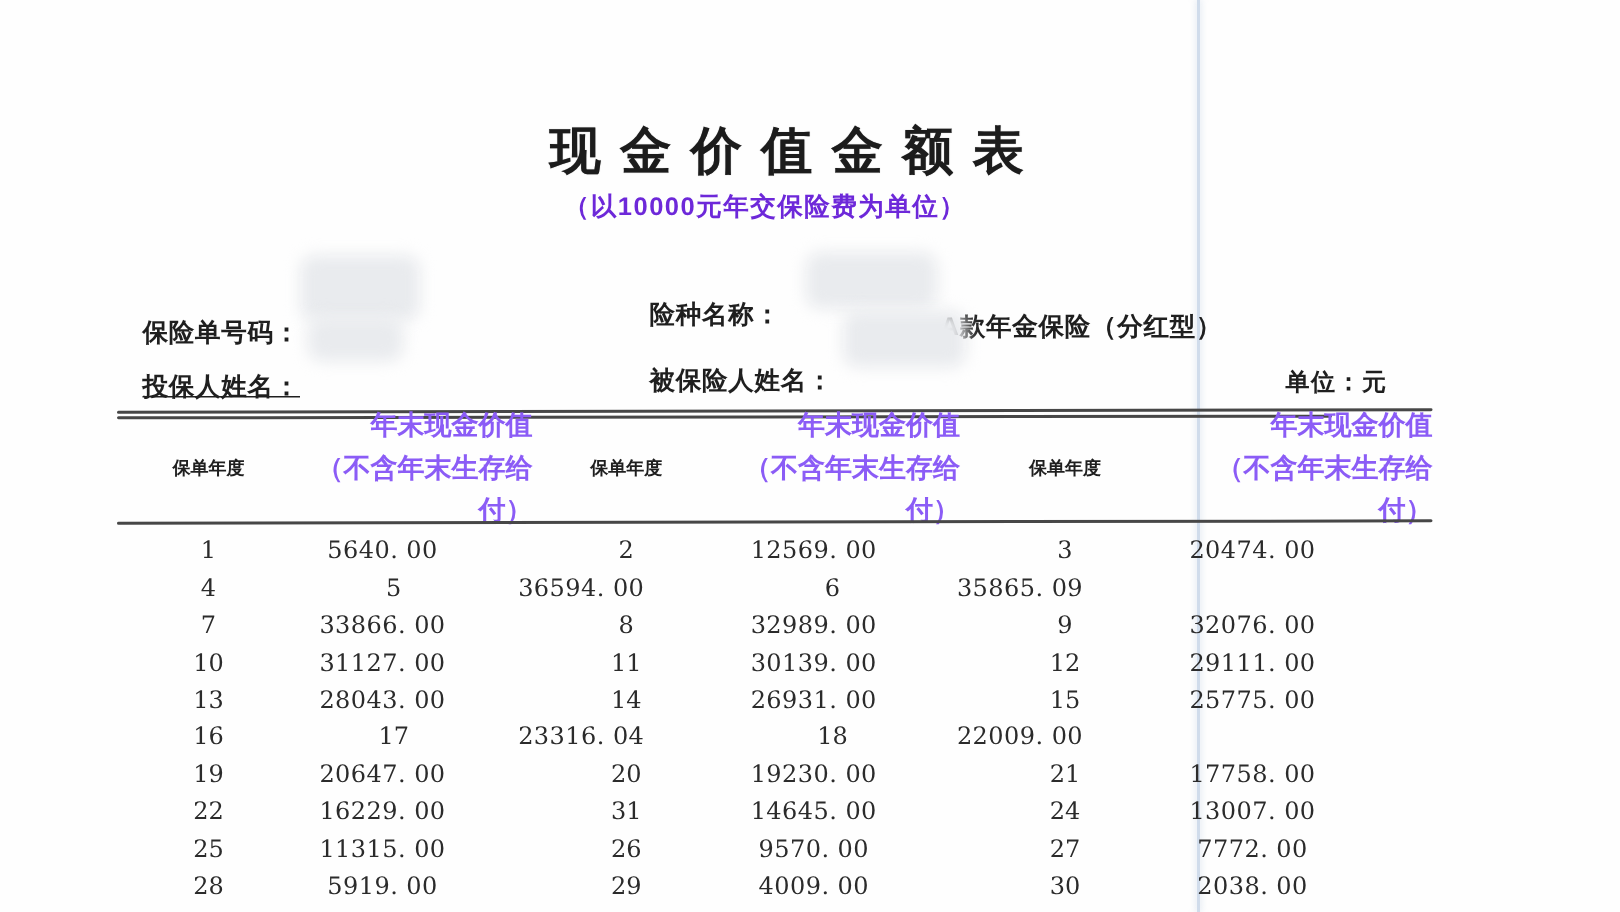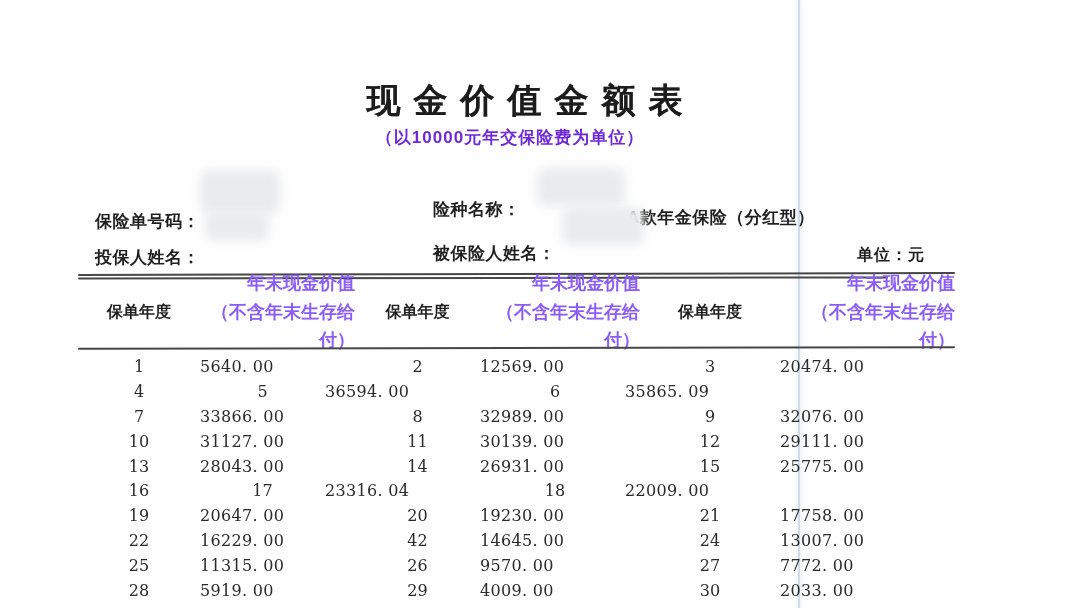--- a/index.html
+++ b/index.html
@@ -46,34 +46,34 @@
   .rule.top2{ left:0; top:7px; width:810px; height:1.6px; transform:rotate(-0.08deg); }
   .rule.head{ left:0; top:77px; width:877px; height:2px; transform:rotate(-0.1deg); }
   .thead{
     position:absolute; left:0; top:14px; width:877px; height:56px;
     display:flex; align-items:center;
   }
   .cell{ box-sizing:border-box; }
   .c0{ width:122px; } .c2{ width:125px; } .c4{ width:140px; }
   .c1{ width:155px; } .c3{ width:160px; } .c5{ width:175px; }
   .year-h{
-    text-align:center; font-size:16px; font-weight:bold; color:#1f1f1f;
+    text-align:center; font-size:12px; font-weight:bold; color:#1f1f1f;
   }
   .val-h{
     text-align:right; font-size:18px; font-weight:bold; color:#8b5cf6;
     line-height:1.6;
   }
   .tbody{ position:absolute; left:0; top:85px; width:877px; }
   .trow{ display:flex; height:24.9px; line-height:24.9px; }
   .year-c{
     text-align:center; font-size:16px; color:#2b2b2b;
     font-family:"DejaVu Serif", serif;
   }
   .val-c{
-    text-align:left; font-size:16px; color:#2b2b2b;
+    text-align:center; font-size:16px; color:#2b2b2b;
     font-family:"DejaVu Serif", serif; letter-spacing:0.3px;
   }
   .val-c.c1{ padding-right:45px; }
   .val-c.c3{ padding-right:35px; }
   .val-c.c5{ padding-right:65px; }
 </style>
 </head>
 <body>
 
 <div class="page">
@@ -83,21 +83,21 @@
   <h1 class="title">现金价值金额表</h1>
   <div class="subtitle">（以10000元年交保险费为单位）</div>
 
   <div class="info-label" style="left:95px; top:178px;">保险单号码：</div>
   <div class="redact" style="left:200px; top:170px; width:80px; height:44px;"></div>
 
   <div class="info-label" style="left:433px; top:166px;text-align:center;">险种名称：</div>
   <div class="redact" style="left:537px; top:168px; width:88px; height:38px;"></div>
   <div class="info-label" style="left:627px; top:174px;">A款年金保险（分红型）</div>
 
-  <div class="info-label" style="left:95px; top:214px;">投保人姓名：</div>
+  <div class="info-label" style="left:95px; top:214px;text-decoration:underline;">投保人姓名：</div>
   <div class="redact" style="left:205px; top:211px; width:64px; height:30px;"></div>
 
   <div class="info-label" style="left:433px; top:210px;">被保险人姓名：</div>
   <div class="redact" style="left:562px; top:207px; width:82px; height:38px;"></div>
 
   <div class="unit">单位：元</div>
 
   <div class="tbl">
     <div class="rule top1"></div>
     <div class="rule top2"></div>
@@ -173,37 +173,37 @@
           <div class="cell c0 year-c">19</div>
           <div class="cell c1 val-c">20647. 00</div>
           <div class="cell c2 year-c">20</div>
           <div class="cell c3 val-c">19230. 00</div>
           <div class="cell c4 year-c">21</div>
           <div class="cell c5 val-c">17758. 00</div>
         </div>
         <div class="trow">
           <div class="cell c0 year-c">22</div>
           <div class="cell c1 val-c">16229. 00</div>
-          <div class="cell c2 year-c">42</div>
+          <div class="cell c2 year-c">31</div>
           <div class="cell c3 val-c">14645. 00</div>
           <div class="cell c4 year-c">24</div>
           <div class="cell c5 val-c">13007. 00</div>
         </div>
         <div class="trow">
           <div class="cell c0 year-c">25</div>
           <div class="cell c1 val-c">11315. 00</div>
           <div class="cell c2 year-c">26</div>
           <div class="cell c3 val-c">9570. 00</div>
           <div class="cell c4 year-c">27</div>
           <div class="cell c5 val-c">7772. 00</div>
         </div>
         <div class="trow">
           <div class="cell c0 year-c">28</div>
           <div class="cell c1 val-c">5919. 00</div>
           <div class="cell c2 year-c">29</div>
           <div class="cell c3 val-c">4009. 00</div>
           <div class="cell c4 year-c">30</div>
-          <div class="cell c5 val-c">2033. 00</div>
+          <div class="cell c5 val-c">2038. 00</div>
         </div>
       </div>
   </div>
 
 </div>
 
 </body></html>

